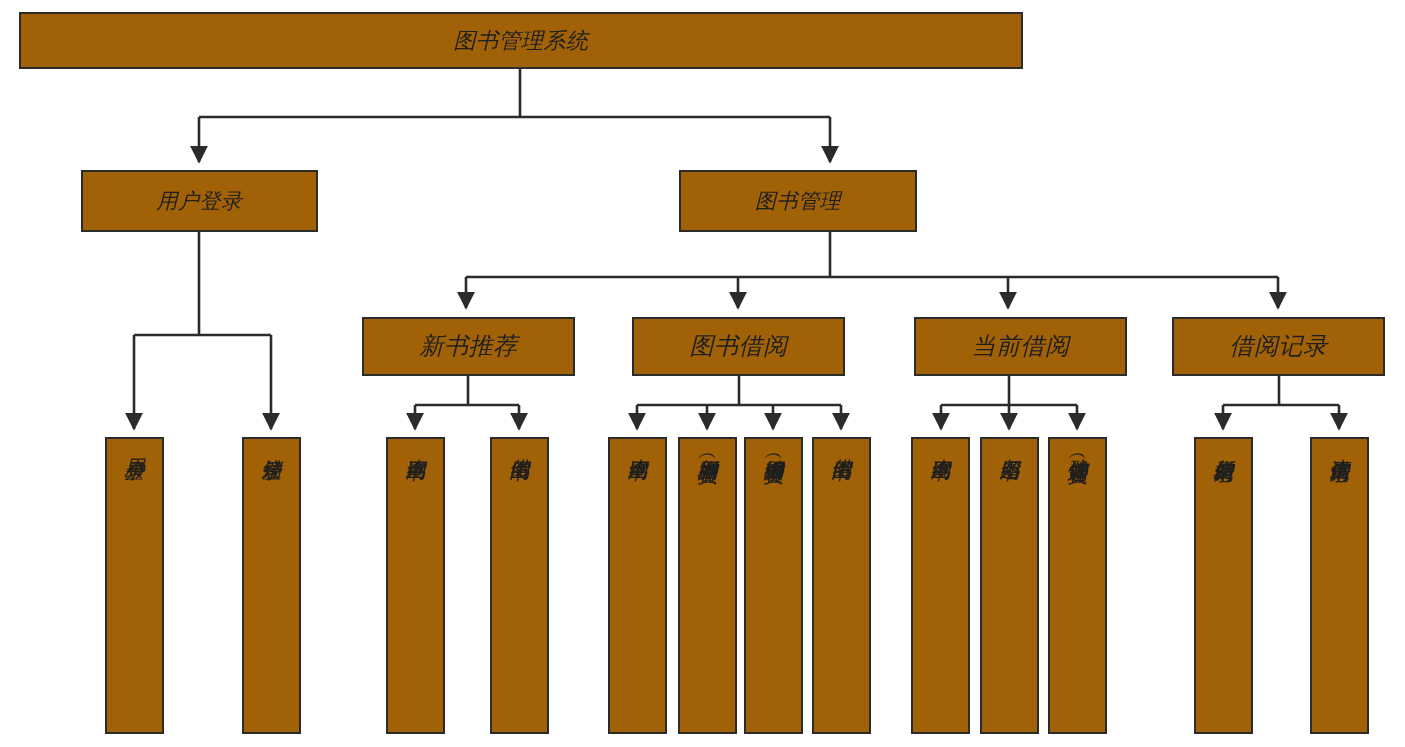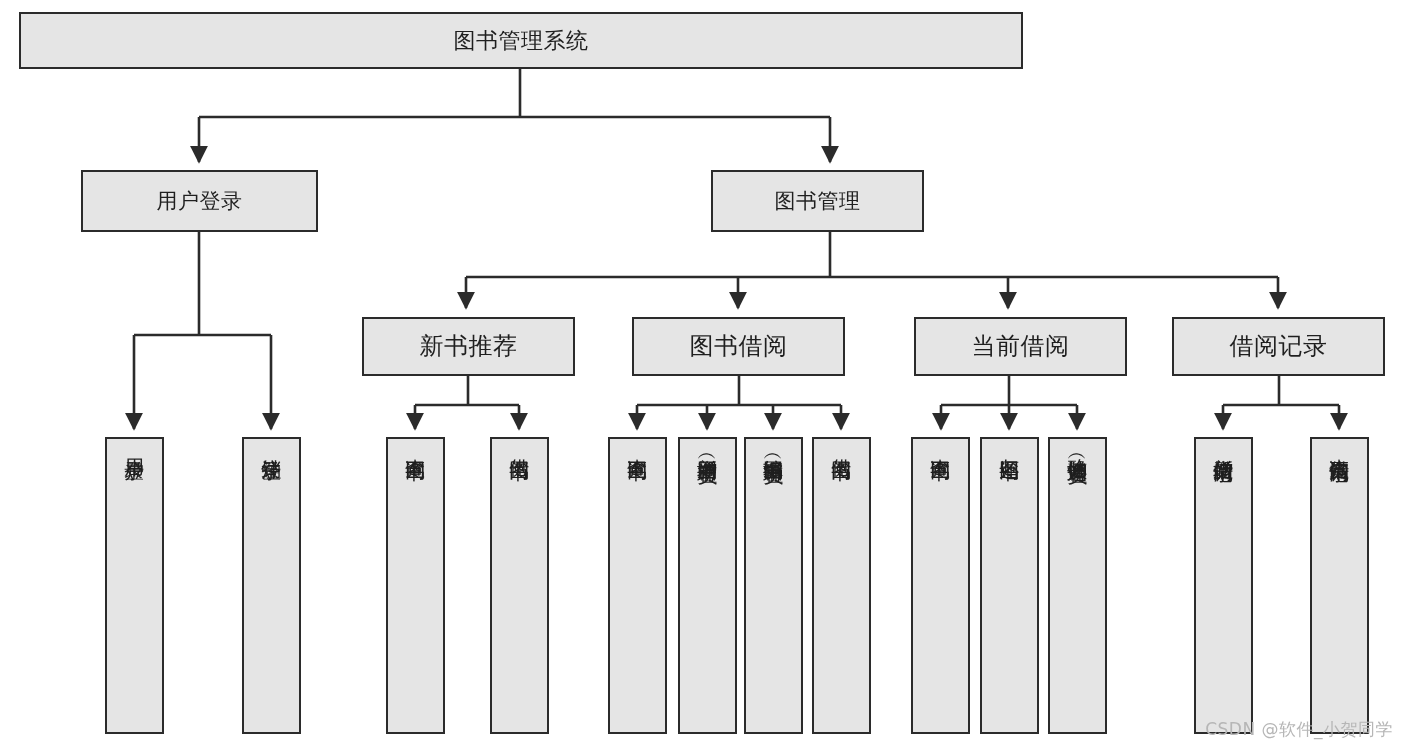--- a/index.html
+++ b/index.html
@@ -24,25 +24,26 @@
     left: 0;
     top: 0;
     width: 1405px;
     height: 747px;
     pointer-events: none;
   }
   .node {
     position: absolute;
     box-sizing: border-box;
     border: 2.5px solid #2b2b2b;
-    background: #e5e5e5;
+    background: #a16207;
     display: flex;
     align-items: center;
     justify-content: center;
     z-index: 3;
+    font-style: italic;
   }
   .node .label {
     font-size: 21px;
     line-height: 1.18;
     letter-spacing: 0.5px;
     color: #1f1f1f;
     white-space: nowrap;
   }
   .node.level0 .label { font-size: 22px; }
   .node.level1 .label { font-size: 21px; }
@@ -129,21 +130,21 @@
     </g>
   </svg>
 
   <div class="node level0" style="left:19px; top:12px; width:1004px; height:57px;">
     <span class="label">图书管理系统</span>
   </div>
 
   <div class="node level1" style="left:81px; top:170px; width:237px; height:62px;">
     <span class="label">用户登录</span>
   </div>
-  <div class="node level1" style="left:711px; top:170px; width:213px; height:62px;">
+  <div class="node level1" style="left:679px; top:170px; width:238px; height:62px;">
     <span class="label">图书管理</span>
   </div>
 
   <div class="node level2" style="left:362px; top:317px; width:213px; height:59px;">
     <span class="label">新书推荐</span>
   </div>
   <div class="node level2" style="left:632px; top:317px; width:213px; height:59px;">
     <span class="label">图书借阅</span>
   </div>
   <div class="node level2" style="left:902px; top:317px; width:213px; height:59px;margin-left:12px;">
@@ -190,15 +191,14 @@
     <span class="label">确认归还（管理员）</span>
   </div>
 
   <div class="node leaf" style="left:1194px; top:437px; width:59px; height:297px;">
     <span class="label">新增借阅记录</span>
   </div>
   <div class="node leaf" style="left:1310px; top:437px; width:59px; height:297px;">
     <span class="label">查询借阅记录</span>
   </div>
 
-  <div class="watermark">CSDN @软件_小贺同学</div>
 
 </div>
 
 </body></html>

